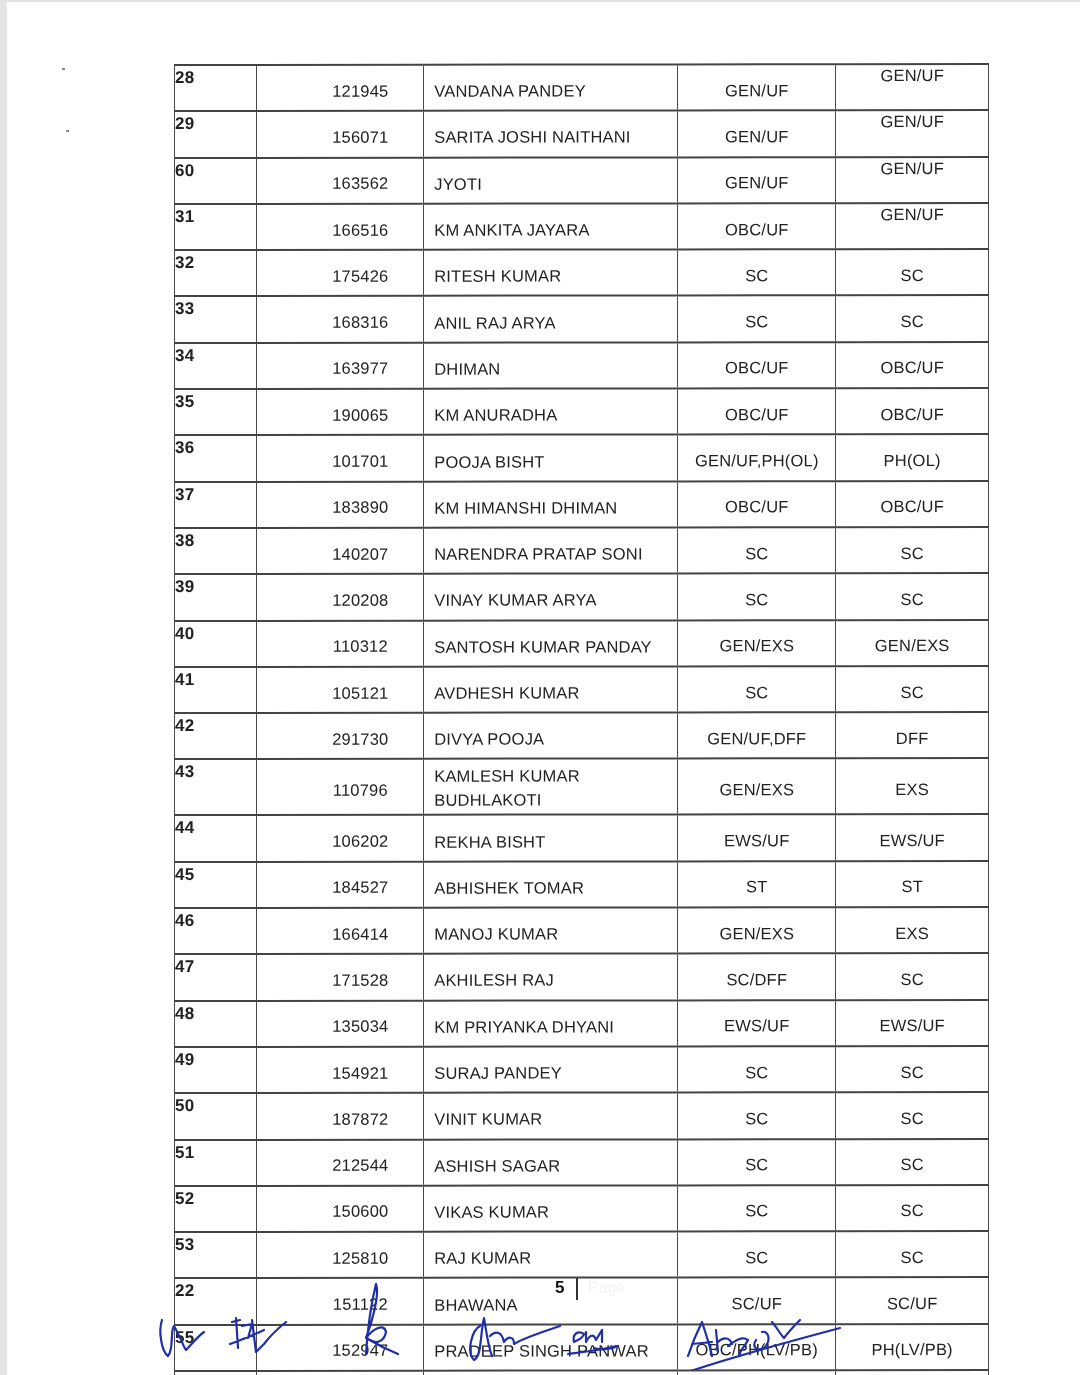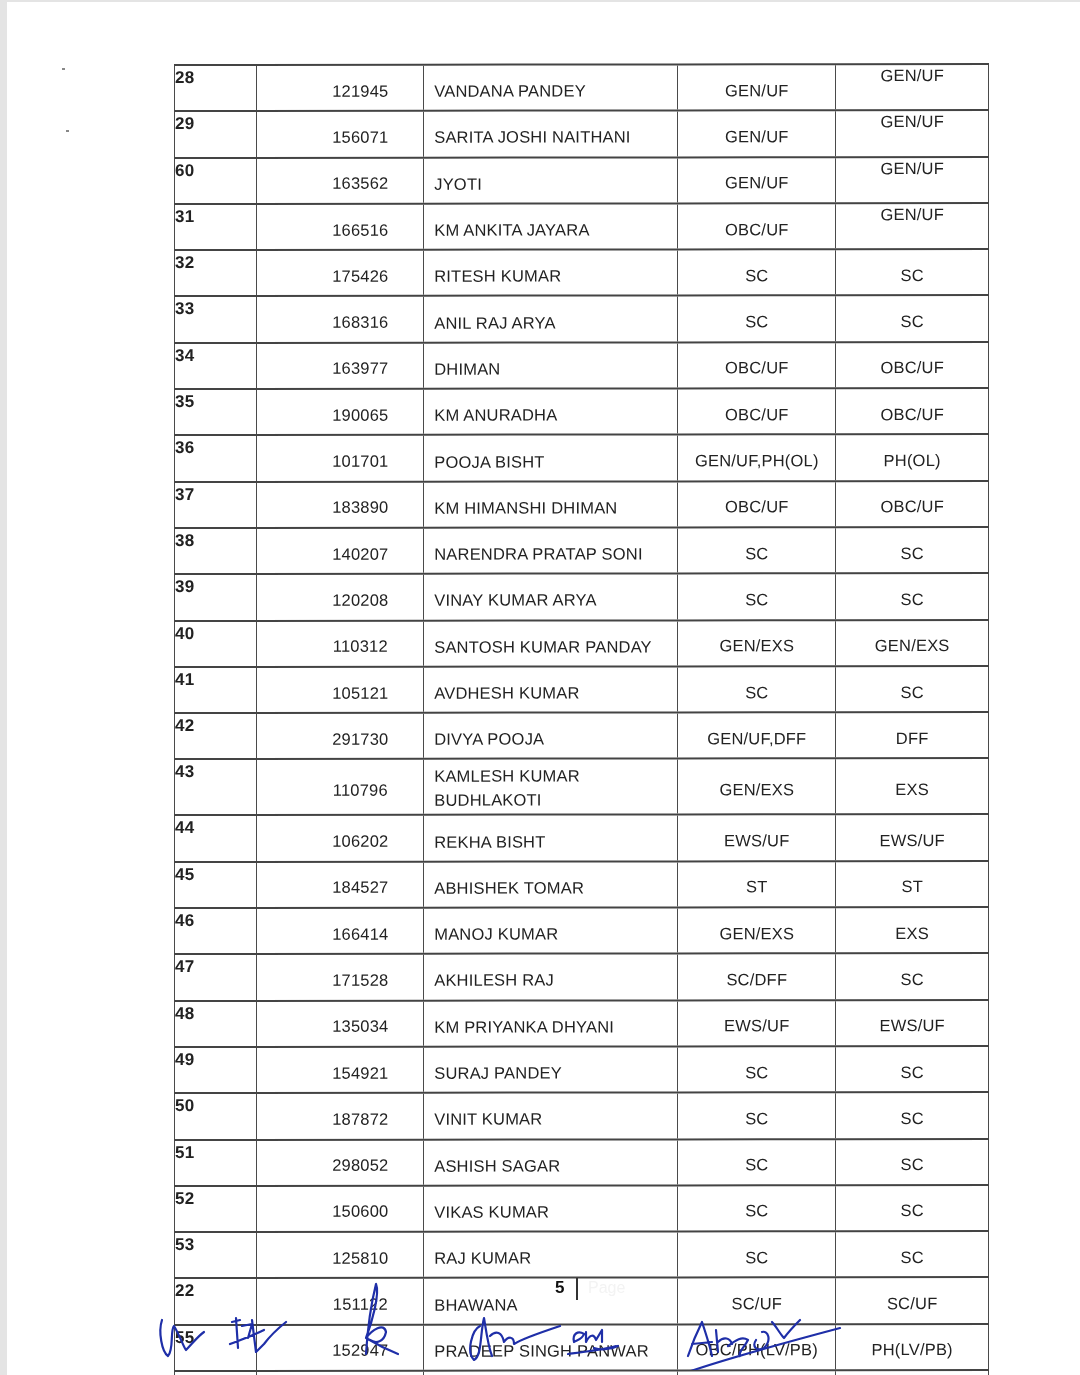--- a/index.html
+++ b/index.html
@@ -238,21 +238,21 @@
   </tr>
       <tr>
     <td class="sn">50</td>
     <td class="roll">187872</td>
     <td class="name">VINIT KUMAR</td>
     <td class="cat">SC</td>
     <td class="sel">SC</td>
   </tr>
       <tr>
     <td class="sn">51</td>
-    <td class="roll">298052</td>
+    <td class="roll">212544</td>
     <td class="name">ASHISH SAGAR</td>
     <td class="cat">SC</td>
     <td class="sel">SC</td>
   </tr>
       <tr>
     <td class="sn">52</td>
     <td class="roll">150600</td>
     <td class="name">VIKAS KUMAR</td>
     <td class="cat">SC</td>
     <td class="sel">SC</td>

